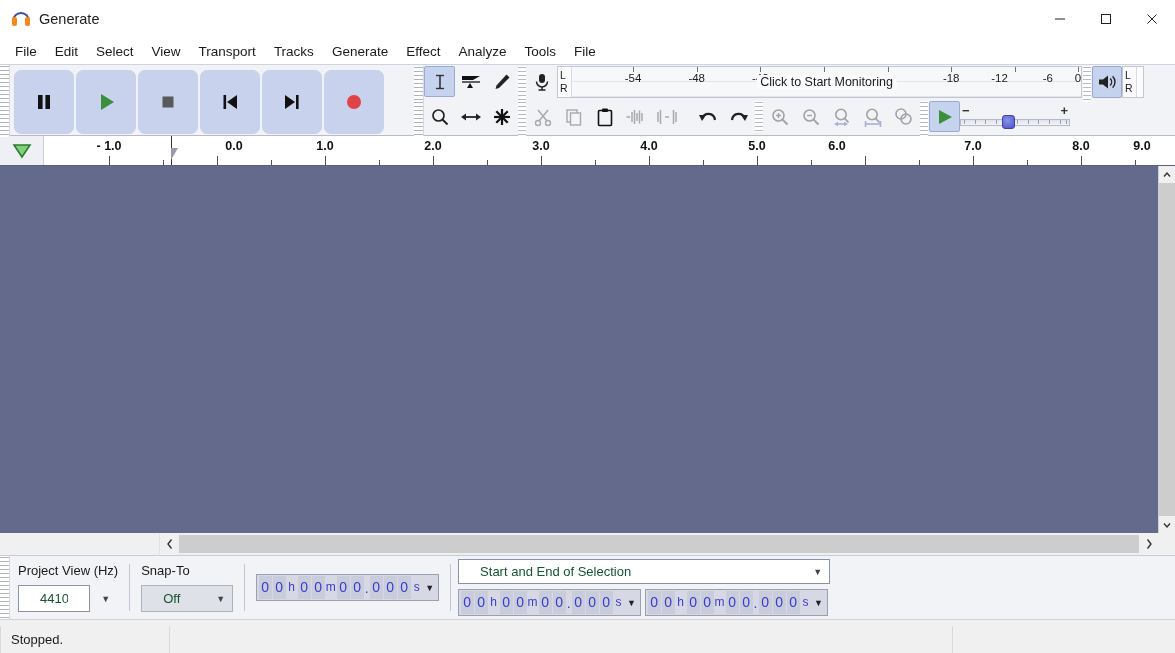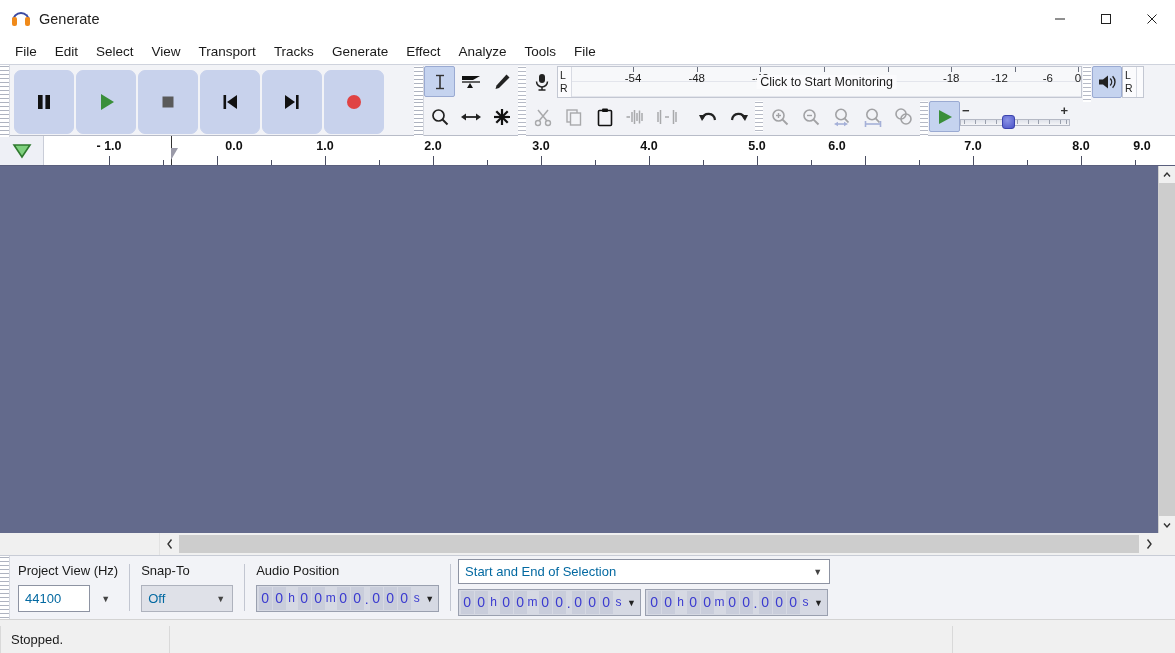--- a/index.html
+++ b/index.html
@@ -194,22 +194,22 @@
     height:64px; background:#f2f3f7; border-top:1px solid #c8ccd6;
     display:flex; align-items:stretch;
   }
   .sel-col { display:flex; flex-direction:column; justify-content:center; padding:0 8px; }
   .sel-label { font-size:13px; color:#1a1a1a; margin-bottom:5px; height:17px; }
   .sel-vsep {
     width:1px; background:#c2c6d1; margin:8px 3px; align-self:stretch;
   }
   select.sel-input {
     font-family:"Liberation Sans", sans-serif; font-size:13px;
-    height:27px; border:1px solid #8d93a2; background:#ffffff; color:#0369a1;
-    padding:0 6px; -webkit-appearance:none; appearance:none;
+    height:27px; border:1px solid #8d93a2; background:#ffffff; color:#14532d;
+    padding:0 21px; -webkit-appearance:none; appearance:none;
   }
   .combo {
     position:relative; display:inline-block;
   }
   .combo .arrow {
     position:absolute; right:8px; top:50%; transform:translateY(-50%);
     pointer-events:none; font-size:9px; color:#444;
   }
   .combo.gray select.sel-input { background:#dfe1e8; border:1px solid #aeb2bd; }
   .time-field {
@@ -674,21 +674,20 @@
       <select class="sel-input" style="width:92px;">
         <option>Off</option>
       </select>
       <span class="arrow">▼</span>
     </div>
   </div>
 
   <div class="sel-vsep"></div>
 
   <div class="sel-col">
-    <div class="sel-label">Audio Position</div>
     <div class="time-field">
       <span class="digit">0</span>
       <span class="digit">0</span>
       <span class="unit">h</span>
       <span class="digit">0</span>
       <span class="digit">0</span>
       <span class="unit">m</span>
       <span class="digit">0</span>
       <span class="digit">0</span>
       <span class="dot">.</span>

